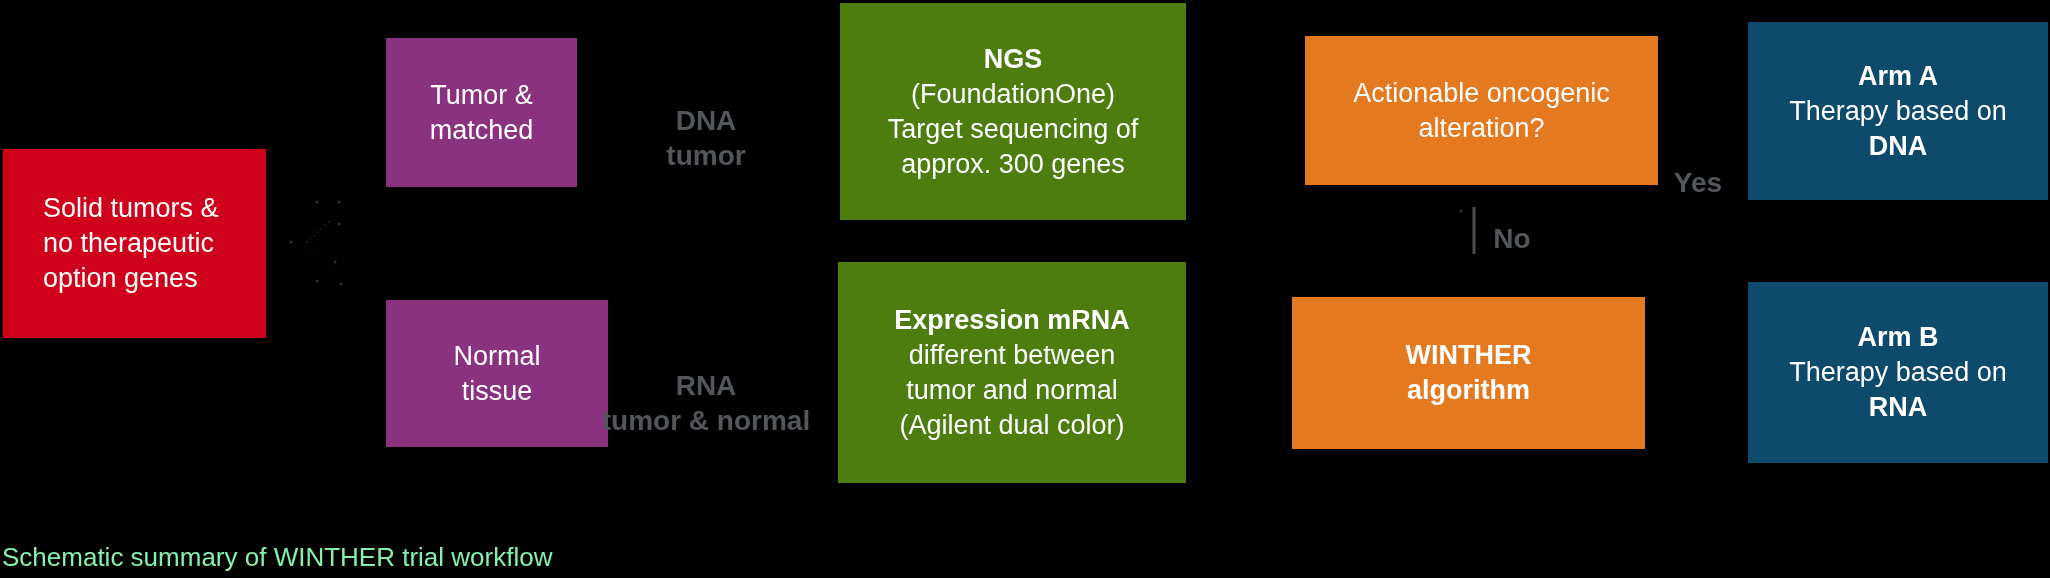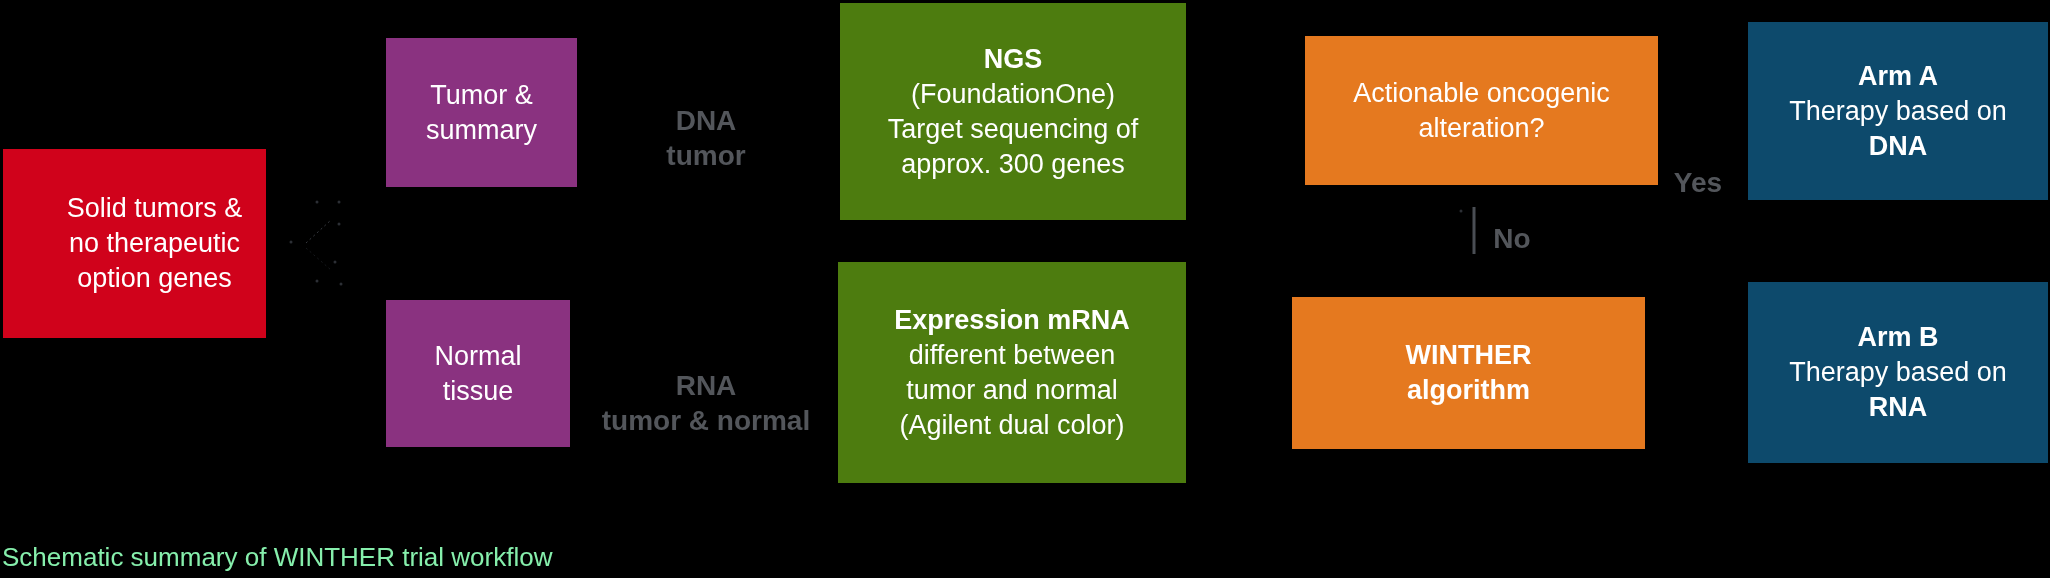--- a/index.html
+++ b/index.html
@@ -25,32 +25,32 @@
   .caption{
     position:absolute;left:2px;top:542px;color:#86efac;font-size:26px;font-weight:400;
   }
   .overlay{position:absolute;left:0;top:0;pointer-events:none;}
 </style>
 </head>
 <body>
 
 <div class="canvas">
 
-  <div class="box red-box" style="left:3px;top:149px;width:263px;height:189px;align-items:center;">
+  <div class="box red-box" style="left:3px;top:149px;width:263px;height:189px;">
     <div>Solid tumors &amp;</div>
     <div>no therapeutic</div>
     <div>option genes</div>
   </div>
 
   <div class="box purple-box" style="left:386px;top:38px;width:191px;height:149px;">
     <div>Tumor &amp;</div>
-    <div>summary</div>
+    <div>matched</div>
   </div>
 
-  <div class="box purple-box" style="left:386px;top:300px;width:184px;height:147px;">
+  <div class="box purple-box" style="left:386px;top:300px;width:222px;height:147px;">
     <div>Normal</div>
     <div>tissue</div>
   </div>
 
   <div class="edge-label" style="left:606px;top:103px;width:200px;">
     <div>DNA</div>
     <div>tumor</div>
   </div>
 
   <div class="edge-label" style="left:581px;top:368px;width:250px;">

